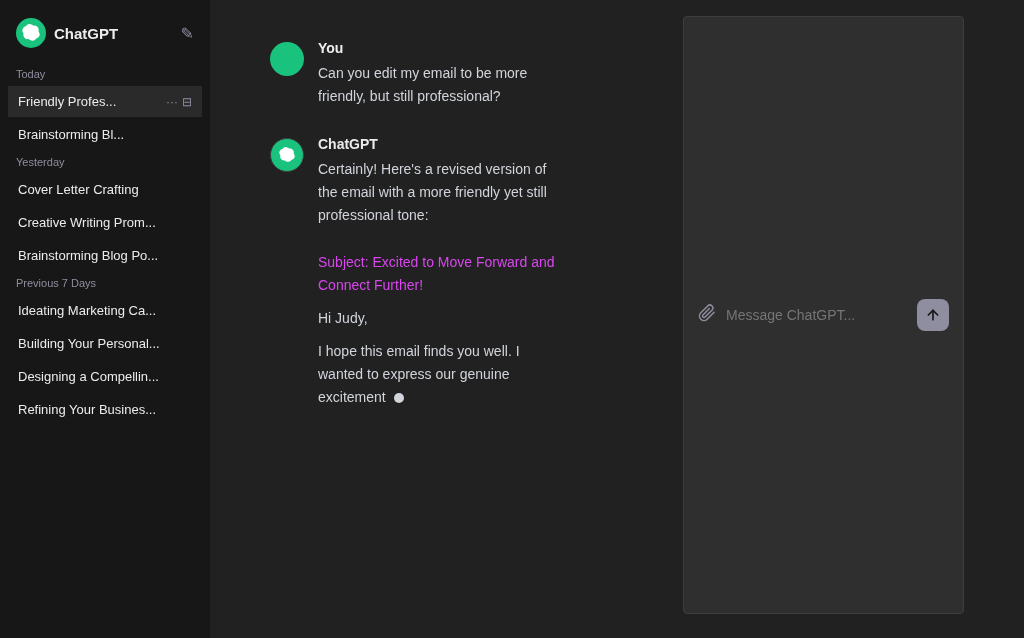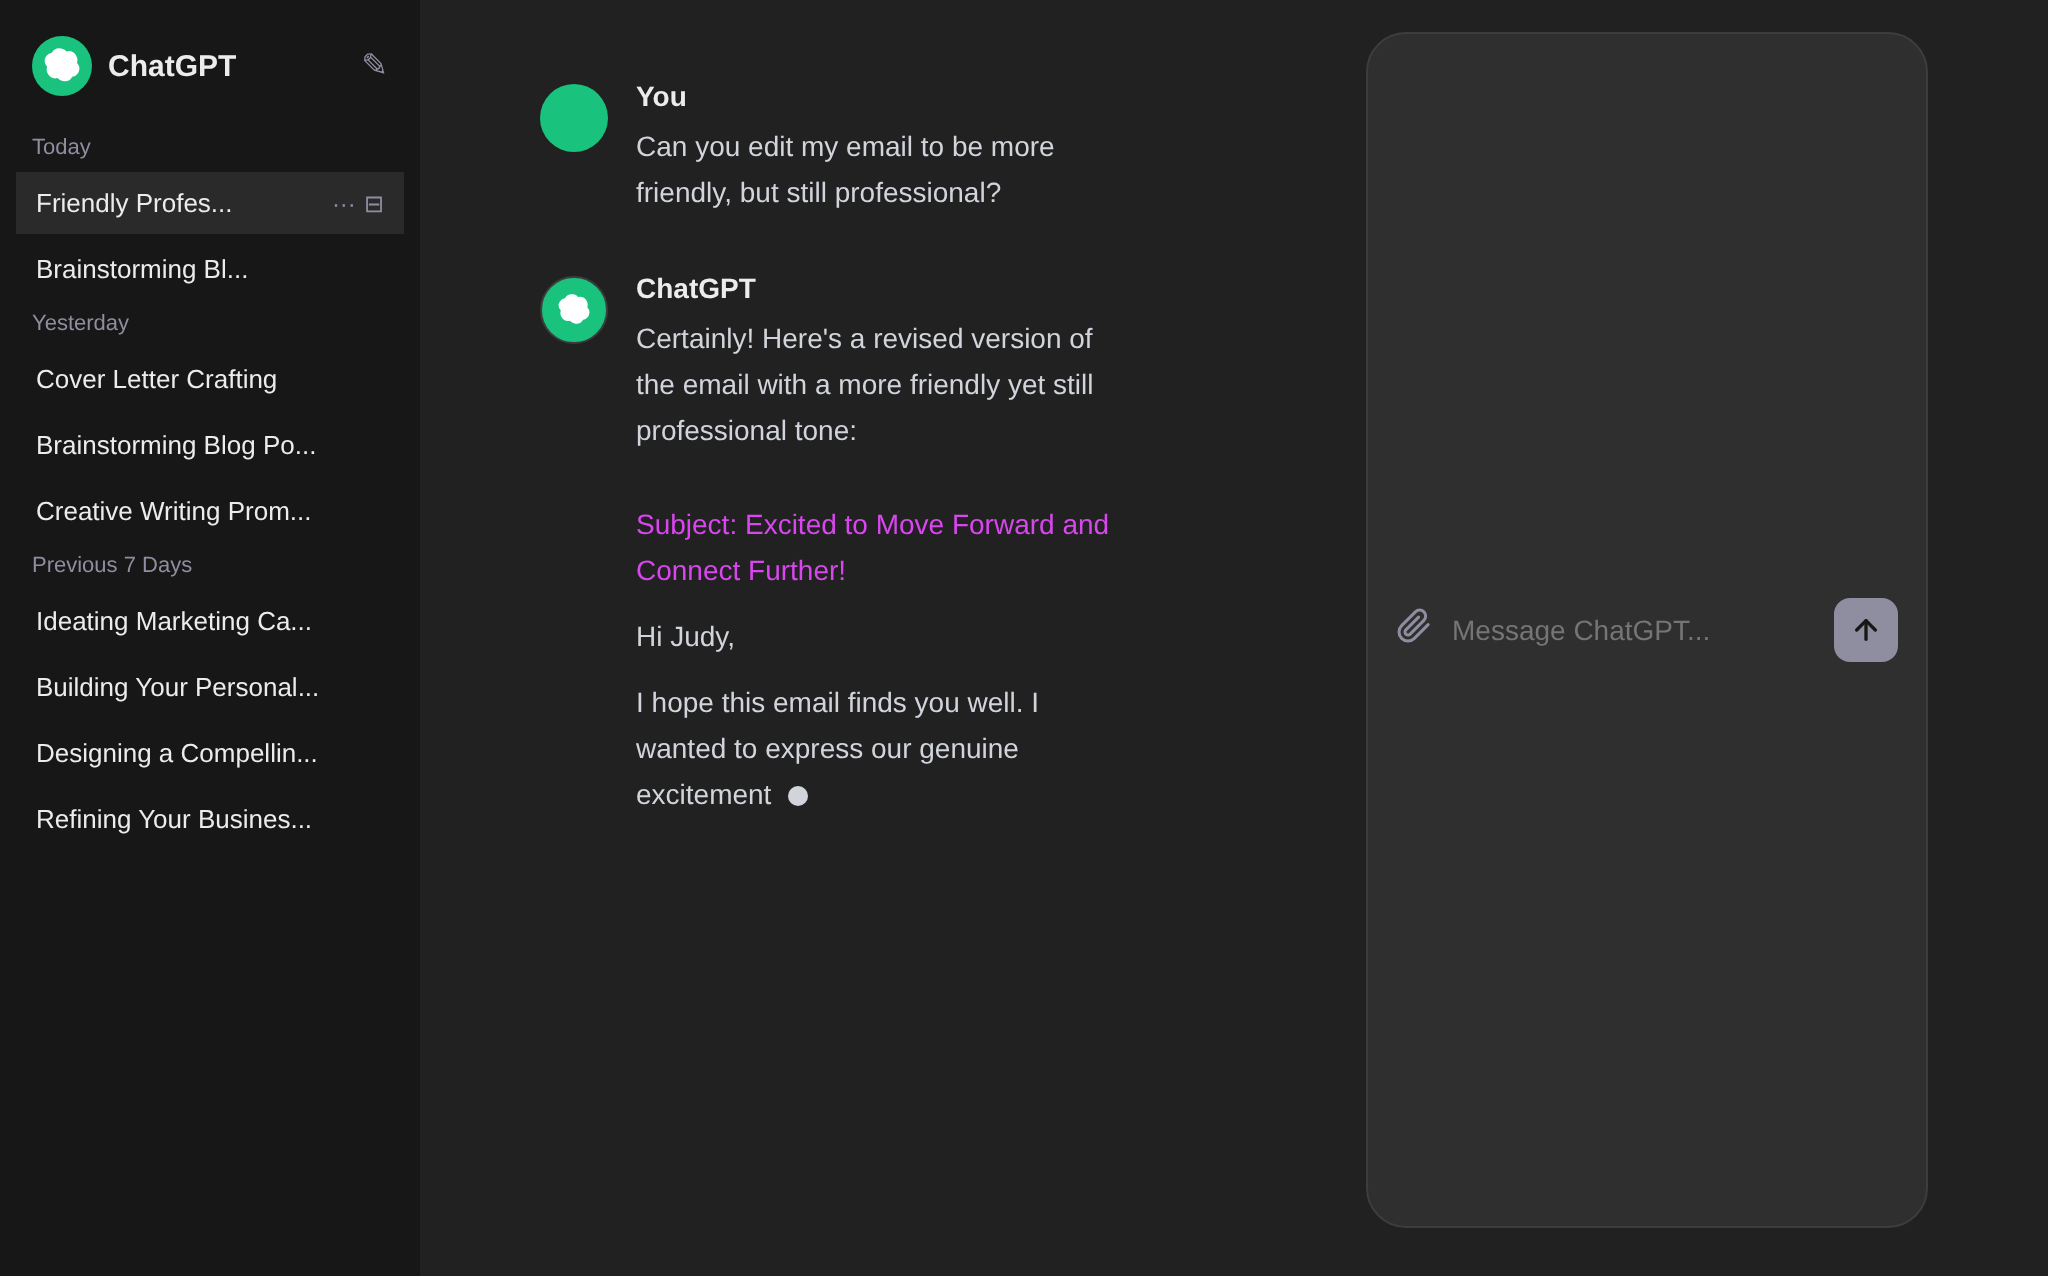--- a/index.html
+++ b/index.html
@@ -208,21 +208,21 @@
     .input-area {
       padding: 16px 60px 24px 60px;
       display: flex;
       justify-content: center;
     }
 
     .input-container {
       width: 100%;
       max-width: 700px;
       background: #2f2f2f;
-      border-radius: 20px;
+      border-radius: 4px;
       display: flex;
       align-items: center;
       padding: 12px 14px;
       gap: 10px;
       border: 1px solid #3d3d3d;
     }
 
     .attach-icon {
       color: #8e8ea0;
       font-size: 18px;
@@ -288,24 +288,24 @@
   <div class="sidebar-item">
     <span>Brainstorming Bl...</span>
   </div>
 
   <div class="sidebar-section-label">Yesterday</div>
 
   <div class="sidebar-item">
     <span>Cover Letter Crafting</span>
   </div>
   <div class="sidebar-item">
+    <span>Creative Writing Prom...</span>
+  </div>
+  <div class="sidebar-item">
     <span>Brainstorming Blog Po...</span>
-  </div>
-  <div class="sidebar-item">
-    <span>Creative Writing Prom...</span>
   </div>
 
   <div class="sidebar-section-label">Previous 7 Days</div>
 
   <div class="sidebar-item">
     <span>Ideating Marketing Ca...</span>
   </div>
   <div class="sidebar-item">
     <span>Building Your Personal...</span>
   </div>

